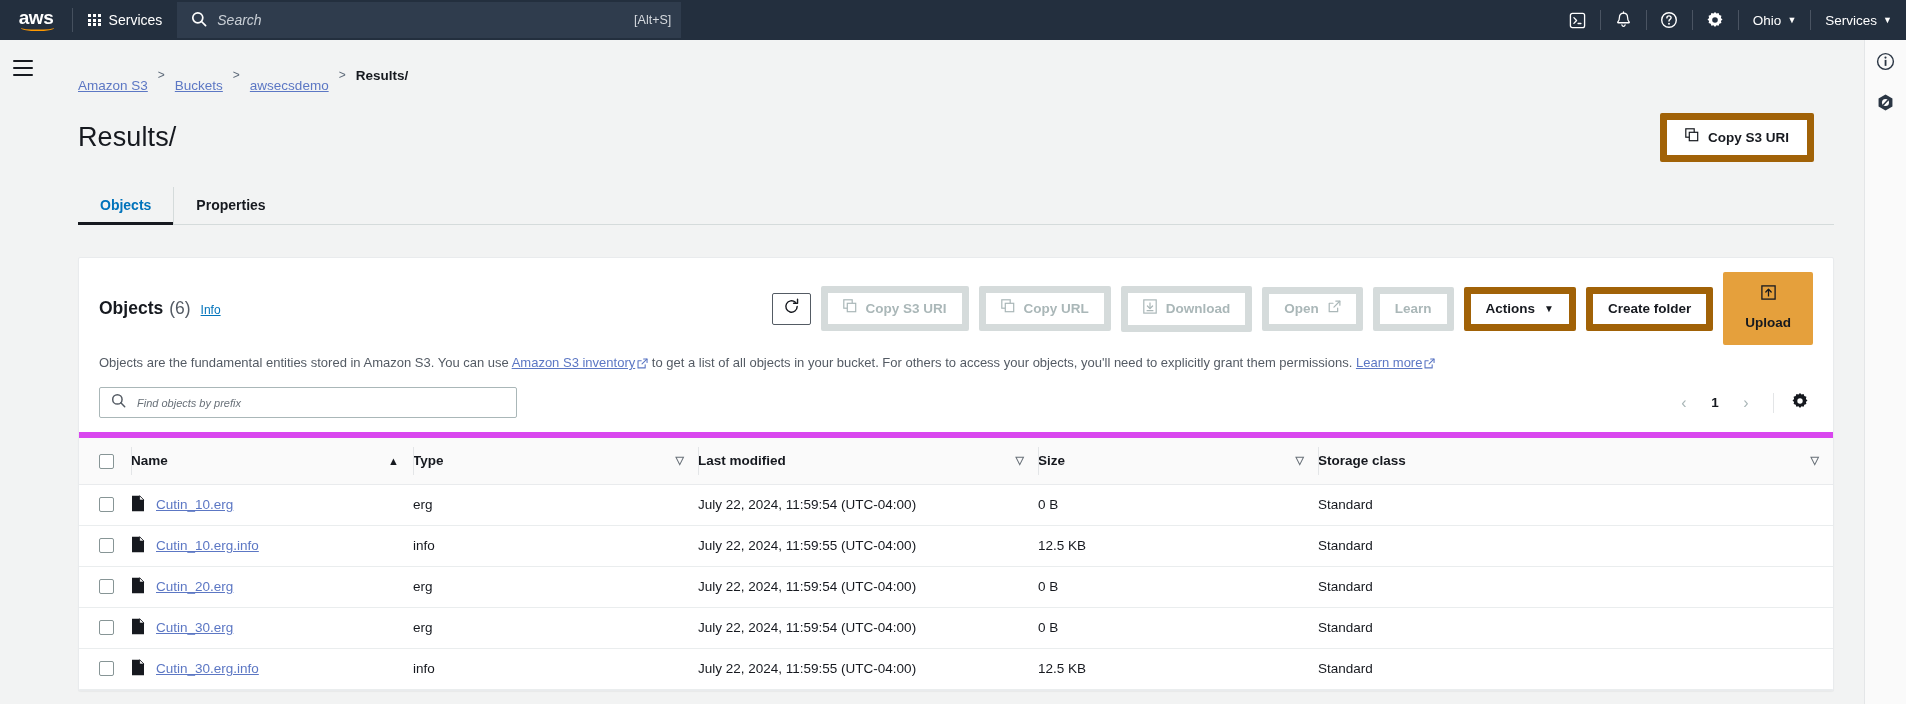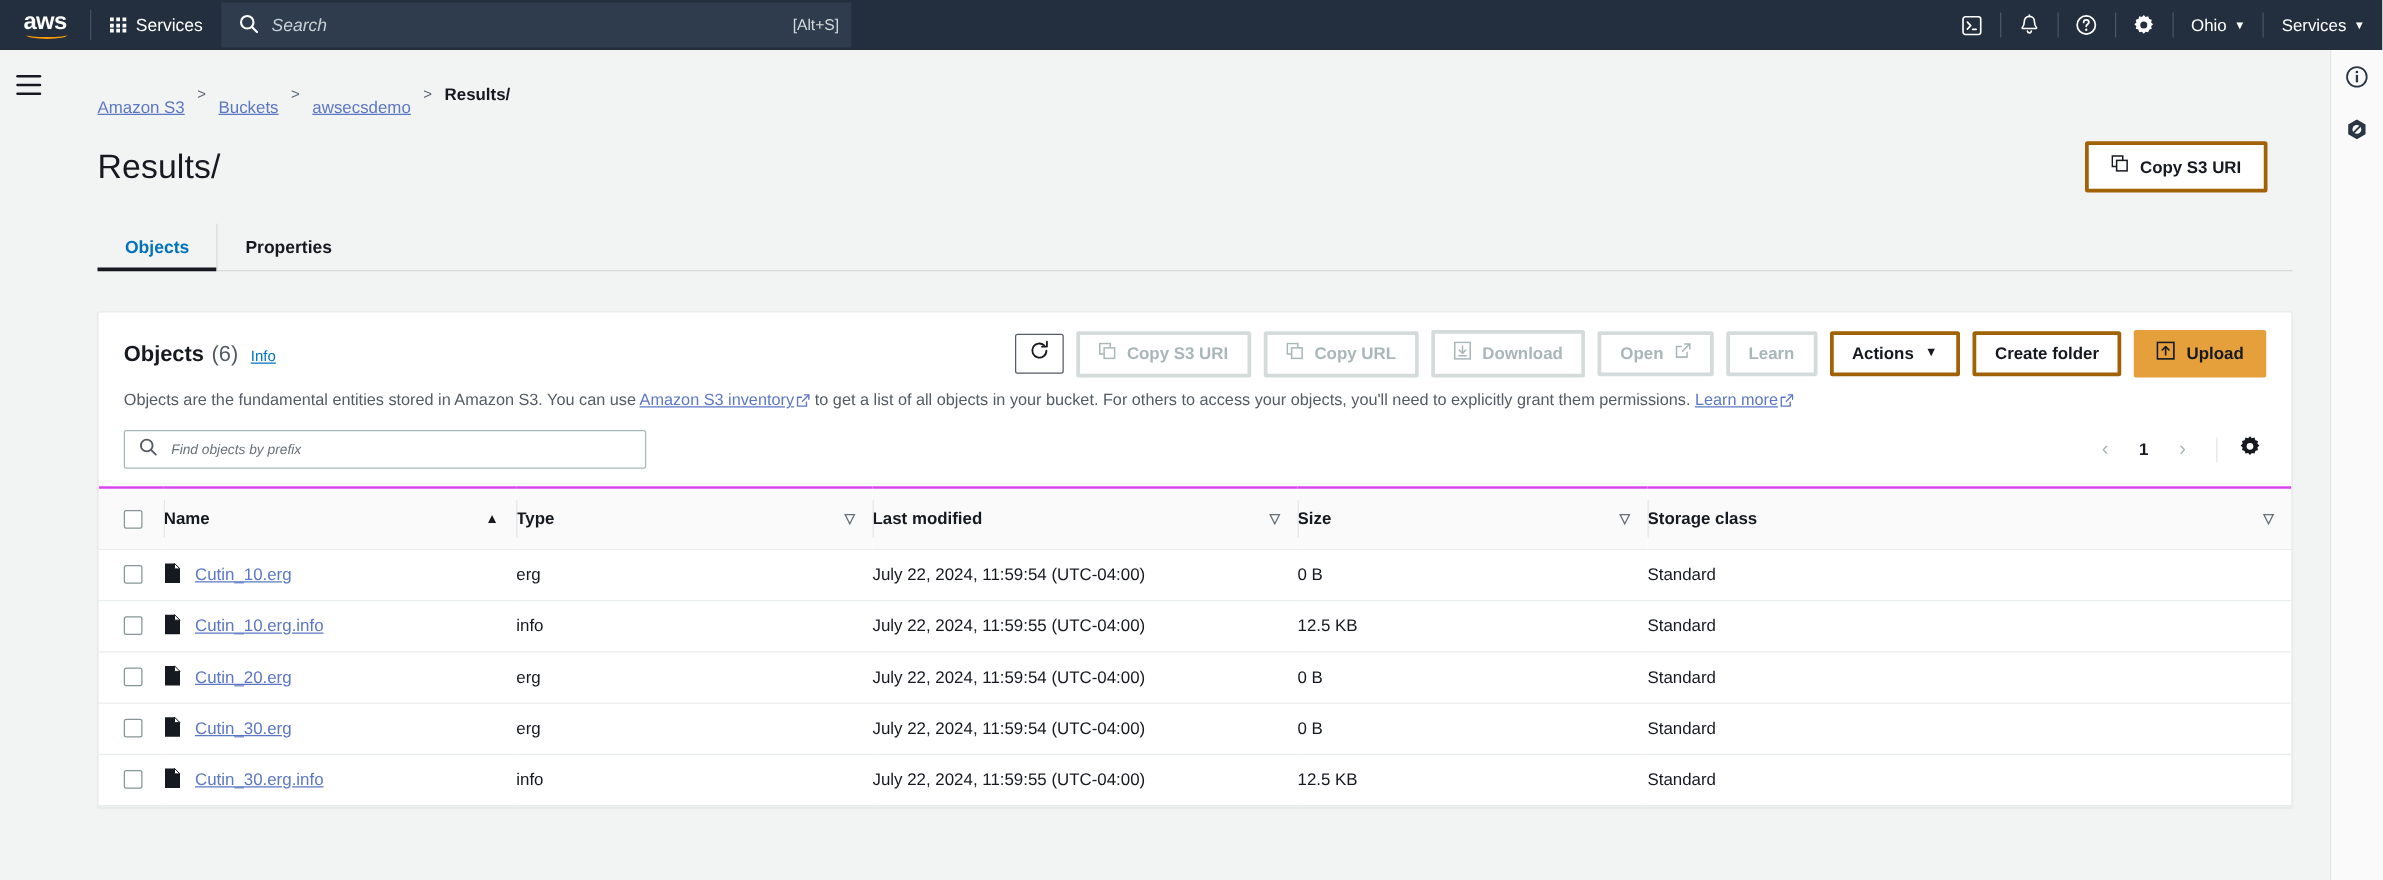--- a/index.html
+++ b/index.html
@@ -166,21 +166,21 @@
     margin-top: 20px;
     padding-right: 20px;
   }
   .page-title {
     font-size: 27px;
     font-weight: 400;
     color: #16191f;
     letter-spacing: 0.1px;
   }
   .btn {
-    border: 3px solid #a16207;
+    border: 7px solid #a16207;
     background: #fff;
     color: #16191f;
     font-size: 13.5px;
     font-weight: 700;
     border-radius: 2px;
     padding: 6px 15px;
     display: inline-flex;
     align-items: center;
     gap: 9px;
     cursor: pointer;
@@ -191,20 +191,21 @@
   .btn.big { padding: 8px 18px; }
   .btn.disabled {
     border-color: #d5dbdb;
     color: #aab7b8;
     cursor: default;
   }
   .btn.primary {
     background: #e5a03c;
     border-color: #e5a03c;
     color: #16191f;
+    flex-direction: column;
   }
 
   
   .tabs {
     display: flex;
     align-items: stretch;
     margin-top: 25px;
     border-bottom: 1px solid #d5dbdb;
     padding-right: 20px;
   }
@@ -330,21 +331,21 @@
   .gear-btn { cursor: pointer; display: flex; align-items: center; padding: 0 4px; }
 
   
   table.objects {
     width: 100%;
     border-collapse: collapse;
     table-layout: fixed;
   }
   table.objects thead th {
     background: #fafafa;
-    border-top: 2px solid #d946ef;
+    border-top: 6px solid #d946ef;
     border-bottom: 1px solid #e9ebed;
     font-size: 13.5px;
     font-weight: 700;
     color: #16191f;
     text-align: left;
     padding: 10px 0;
     height: 49px;
     vertical-align: middle;
     position: relative;
     margin-top: 28px;

